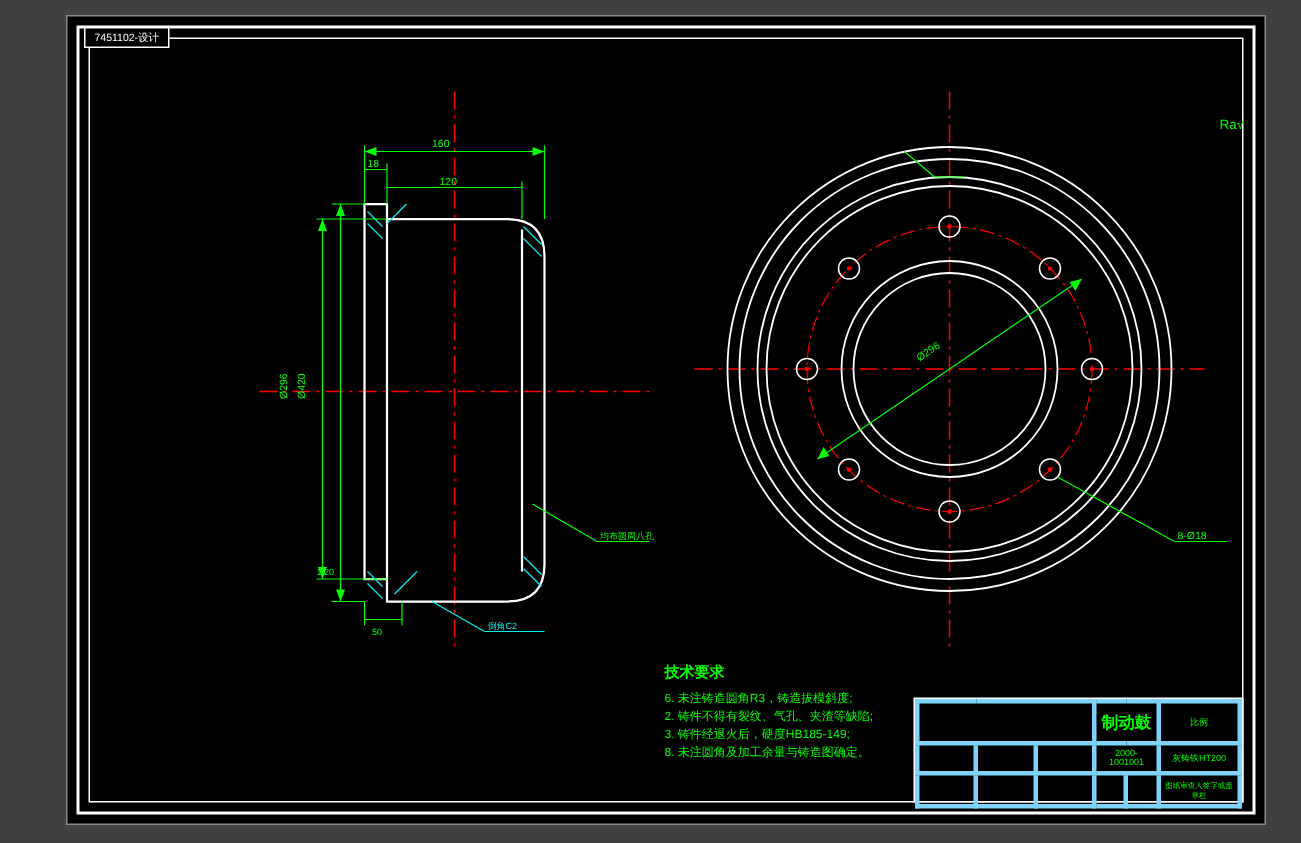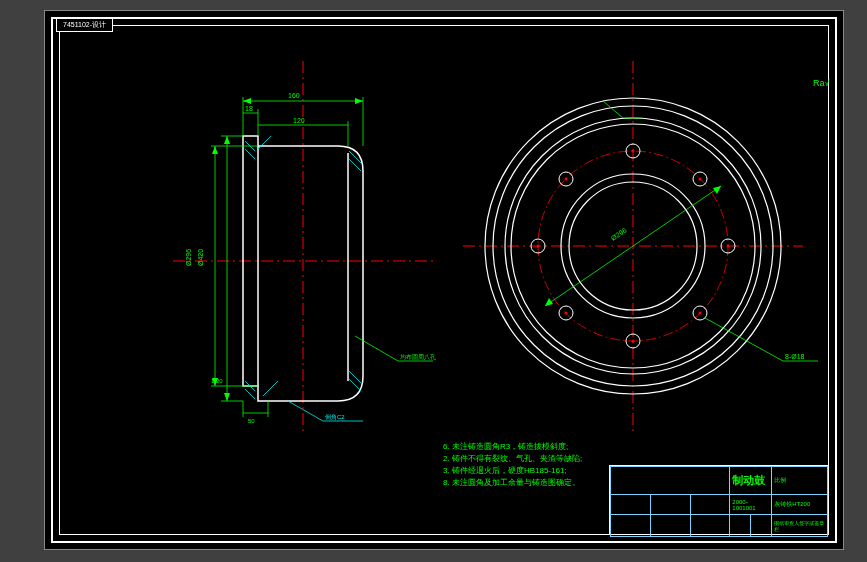--- a/index.html
+++ b/index.html
@@ -8,21 +8,21 @@
 .sheet{position:absolute;left:44px;top:10px;width:800px;height:540px;background:#000;border:1px solid #888}
 .border-outer{position:absolute;left:6px;top:6px;right:6px;bottom:6px;border:2px solid #fff}
 .border-inner{position:absolute;left:14px;top:14px;right:14px;bottom:14px;border:1px solid #fff}
 .filename-tab{position:absolute;left:56px;top:18px;background:#000;border:1px solid #fff;padding:1px 6px;font-size:7px;color:#fff}
 .cad-stage{position:absolute;left:58px;top:30px;width:772px;height:510px}
 svg{position:absolute;left:0;top:0}
 .tech-notes{position:absolute;left:340px;top:400px;color:#0f0;font-size:8px;line-height:1.5}
 .tech-notes .title{font-size:10px;font-weight:bold;margin-bottom:4px}
 .title-block{position:absolute;right:14px;bottom:14px;width:220px;height:70px;border:1px solid #fff}
 .tb-grid{width:100%;height:100%;border-collapse:collapse}
-.tb-grid td{border:1px solid #7dd3fc;color:#0f0;font-size:6px;padding:1px 2px;text-align:left;vertical-align:middle}
+.tb-grid td{border:3px solid #7dd3fc;color:#0f0;font-size:6px;padding:1px 2px;text-align:center;vertical-align:middle}
 .tb-title{font-size:11px!important;font-weight:bold}
 </style>
 </head>
 <body>
 
 <div class="viewport">
   <div class="sheet">
     <div class="border-outer"></div>
     <div class="border-inner"></div>
 
@@ -162,23 +162,24 @@
             <line x1="72" y1="72" x2="150" y2="115"></line>
             <line x1="150" y1="115" x2="185" y2="115"></line>
           </g>
           <text x="152" y="113" fill="#0f0" font-size="7">8-Ø18</text>
         </g>
 
         <text x="710" y="45" fill="#0f0" font-size="9">Ra√</text>
       </svg>
 
       <div class="tech-notes">
+        <div class="title">技术要求</div>
         <div>6. 未注铸造圆角R3，铸造拔模斜度;</div>
         <div>2. 铸件不得有裂纹、气孔、夹渣等缺陷;</div>
-        <div>3. 铸件经退火后，硬度HB185-161;</div>
+        <div>3. 铸件经退火后，硬度HB185-149;</div>
         <div>8. 未注圆角及加工余量与铸造图确定。</div>
       </div>
     </div>
 
     <div class="title-block">
       <table class="tb-grid">
         <tbody>
             <tr style="height:28px">
           <td colspan="3" style="width:55%"></td>
           <td colspan="2" class="tb-title">制动鼓</td>

